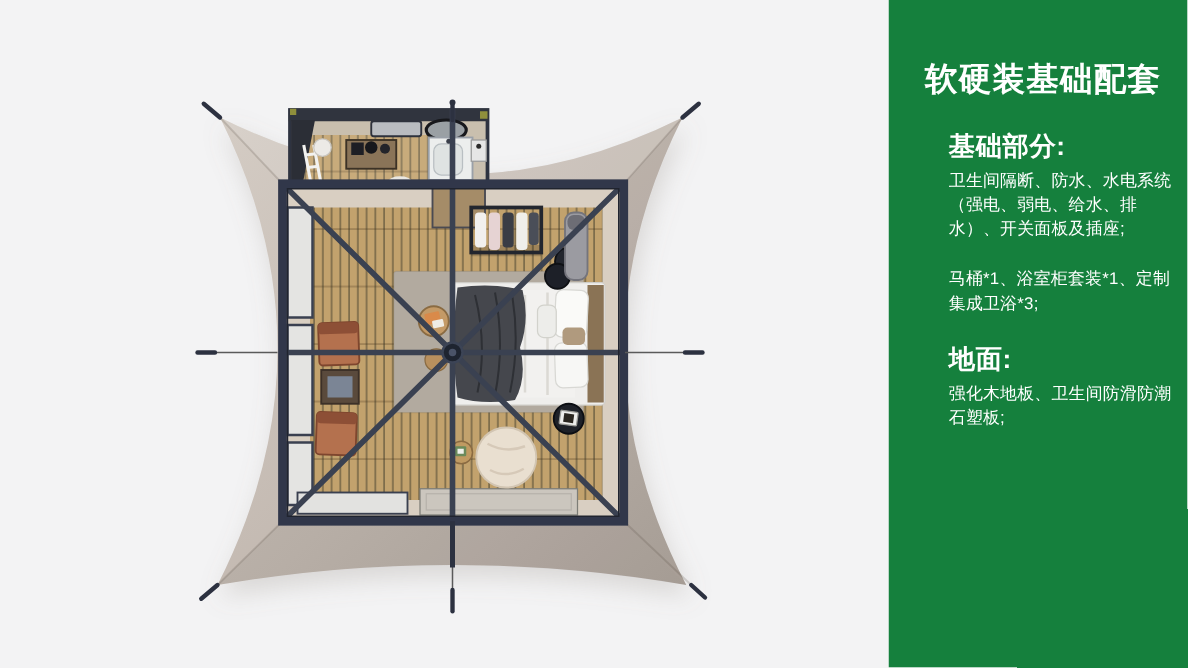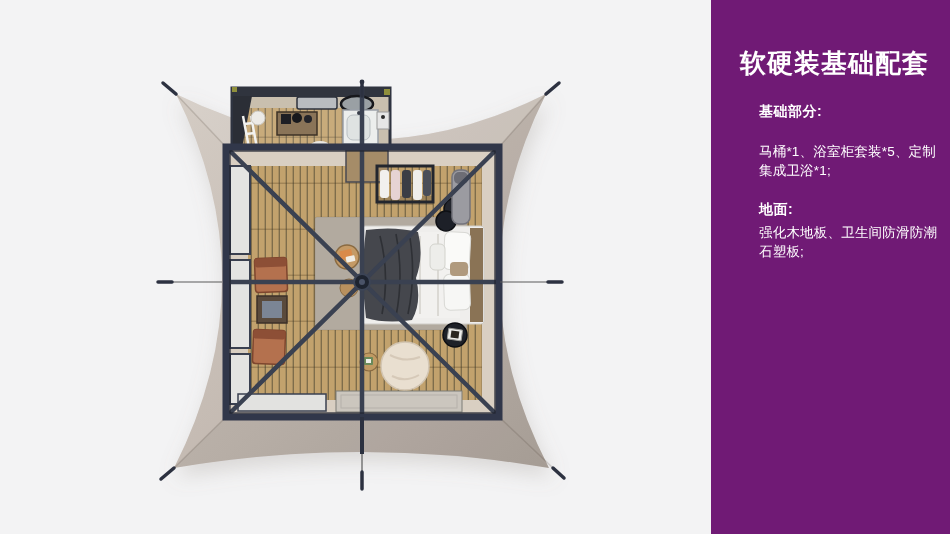--- a/index.html
+++ b/index.html
@@ -5,29 +5,29 @@
   html,body{margin:0;padding:0;}
   body{
     width:950px;height:534px;position:relative;overflow:hidden;
     background:#f3f3f4;
     font-family:"Liberation Sans","DejaVu Sans",sans-serif;
   }
   .illustration{position:absolute;left:0;top:0;width:711px;height:534px;}
   .illustration svg{display:block;}
   .panel{
     position:absolute;left:711px;top:0;width:239px;height:534px;
-    background:#701a75;color:#ffffff;box-sizing:border-box;
+    background:#15803d;color:#ffffff;box-sizing:border-box;
   }
   .panel h1{
     font-size:26px;font-weight:bold;margin:46px 8px 0 29px;
     letter-spacing:1px;white-space:nowrap;
   }
   .sections{margin:22px 12px 0 48px;}
   .sec{margin-bottom:21px;}
-  .sec h2{font-size:14px;font-weight:bold;margin:0 0 4px 0;letter-spacing:.5px;}
+  .sec h2{font-size:21px;font-weight:bold;margin:0 0 4px 0;letter-spacing:.5px;}
   .sec p{font-size:13.5px;line-height:1.42;margin:0;letter-spacing:.2px;}
 </style>
 </head>
 <body>
 
 <div class="illustration">
 <svg width="711" height="534" viewBox="0 0 711 534" xmlns="http://www.w3.org/2000/svg">
   <defs>
     <linearGradient id="canvasGrad" x1="0" y1="0" x2="1" y2="1">
       <stop offset="0" stop-color="#d4ccc4"></stop>
@@ -221,24 +221,25 @@
     <circle cx="362" cy="82" r="2.4" fill="#2c3140"></circle>
   </g>
 </svg>
 </div>
 
 <aside class="panel">
   <h1>软硬装基础配套</h1>
   <div class="sections">
     <div class="sec">
       <h2>基础部分:</h2>
-    </div>
-    <div class="sec">
-    </div>
-    <div class="sec">
-      <p>马桶*1、浴室柜套装*5、定制集成卫浴*1;</p>
+      <p>卫生间隔断、防水、水电系统（强电、弱电、给水、排水）、开关面板及插座;</p>
+    </div>
+    <div class="sec">
+    </div>
+    <div class="sec">
+      <p>马桶*1、浴室柜套装*1、定制集成卫浴*3;</p>
     </div>
     <div class="sec">
       <h2>地面:</h2>
       <p>强化木地板、卫生间防滑防潮石塑板;</p>
     </div>
   </div>
 </aside>
 
 </body></html>

